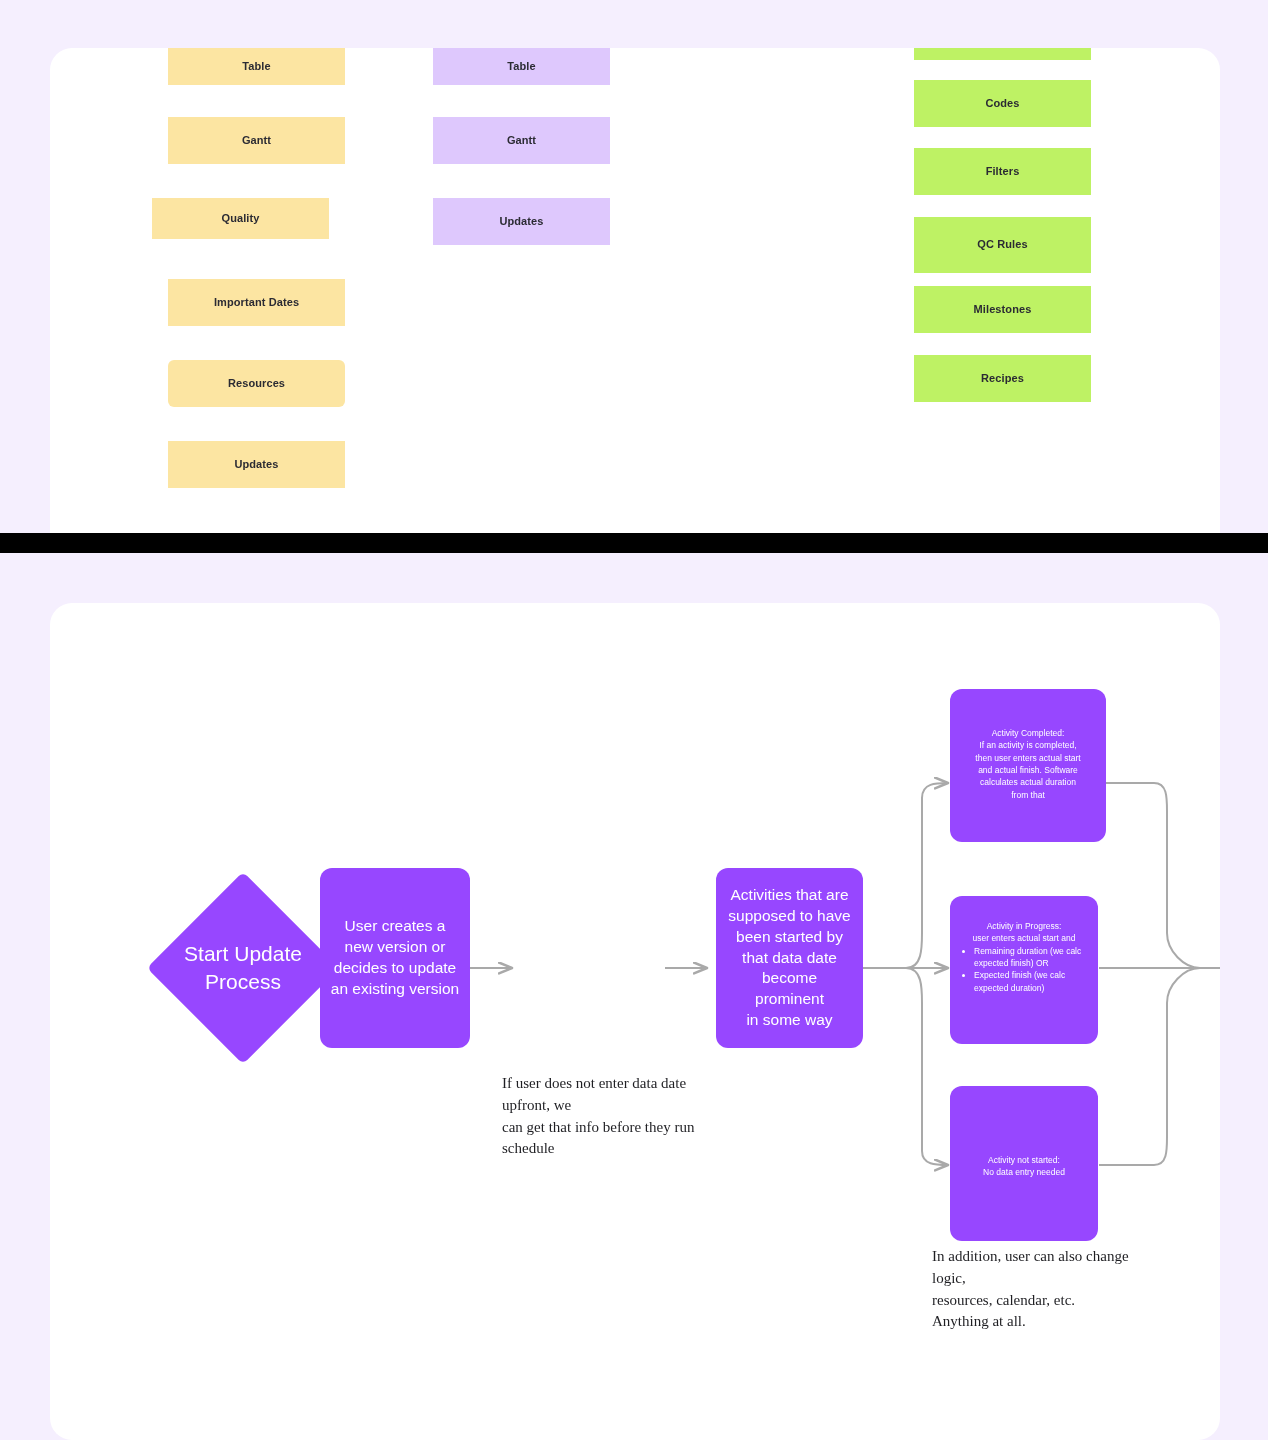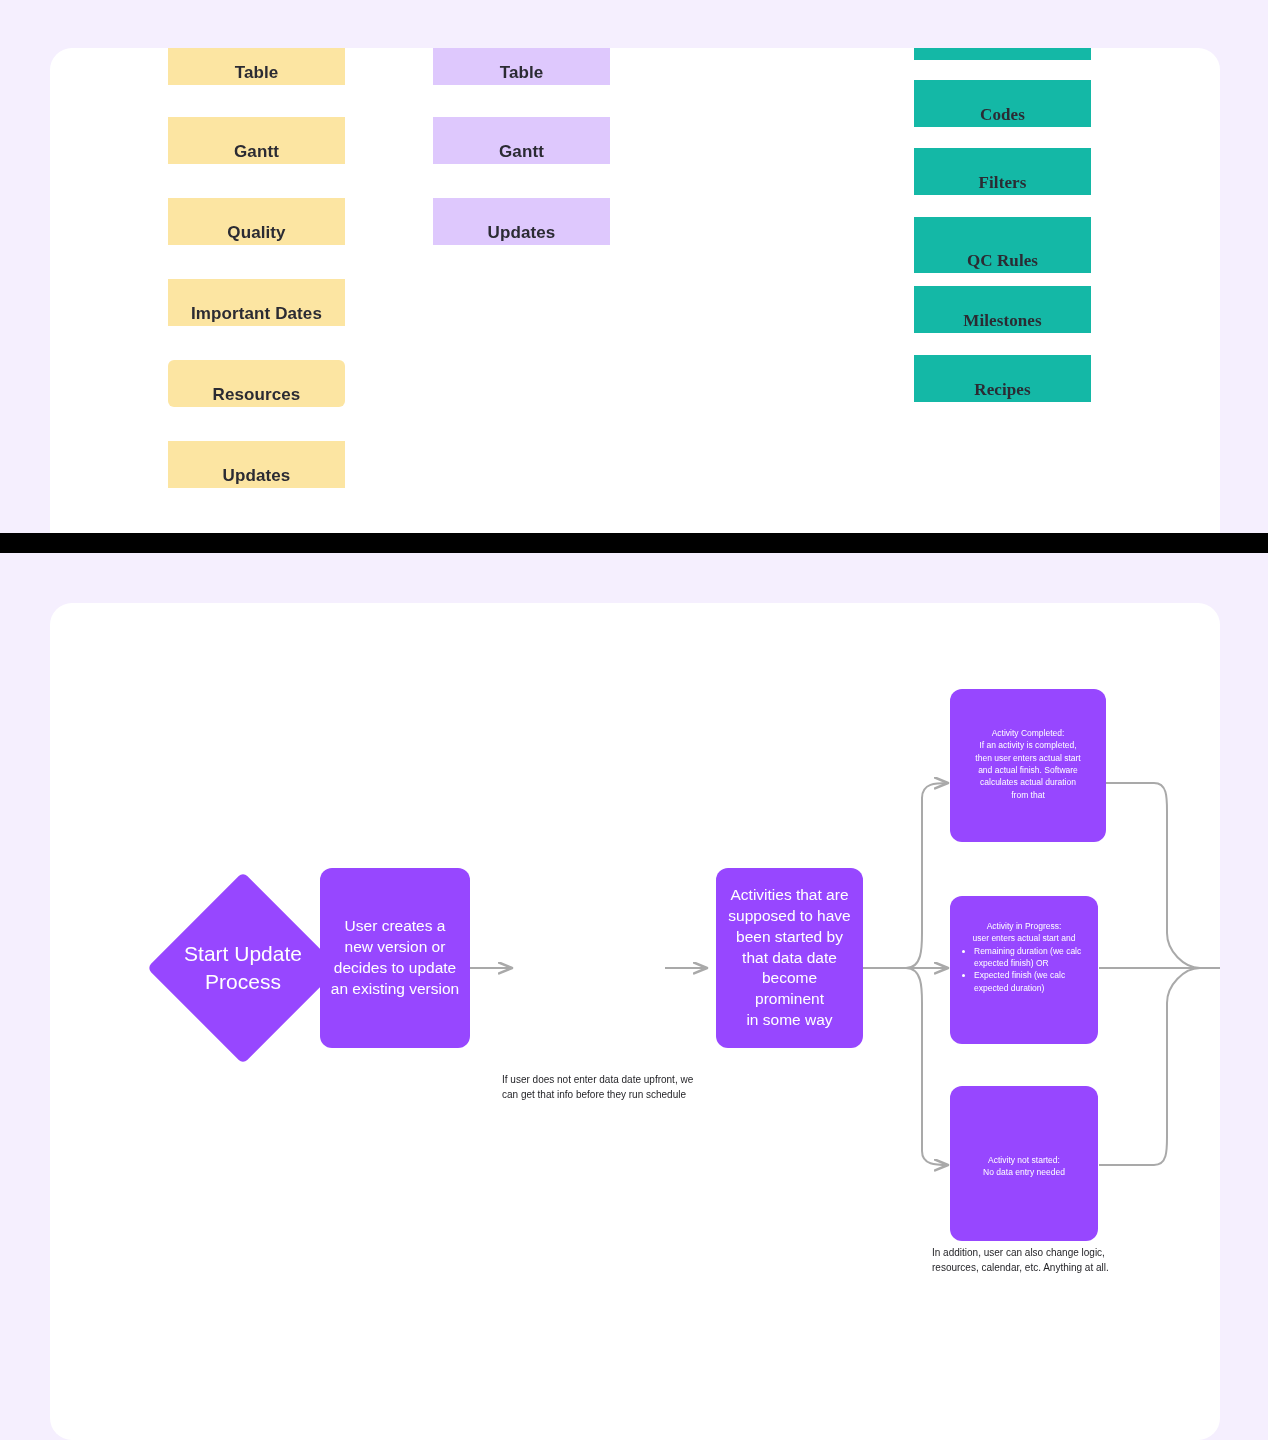--- a/index.html
+++ b/index.html
@@ -49,33 +49,33 @@
 
   
   .card-col {
     position: absolute;
     top: 0;
   }
   .board-card {
     position: absolute;
     box-sizing: border-box;
     display: flex;
-    align-items: flex-end;
+    align-items: center;
     justify-content: center;
     text-align: center;
-    font-size: 17px;
+    font-size: 11px;
     font-weight: 700;
     color: #2B2B33;
     letter-spacing: .1px;
     line-height: 1.2;
     padding: 2px 6px;
   }
   .card-yellow { background: #FCE5A2; }
   .card-lavender { background: #DEC8FD; }
-  .card-blue { background: #14b8a6; font-family: Liberation Serif, serif; }
+  .card-blue { background: #bef264; }
 
   
   .flow-layer {
     position: absolute;
     left: 0;
     top: 0;
     width: 1170px;
     height: 837px;
   }
   .flow-node {
@@ -122,24 +122,25 @@
     justify-content: center;
     text-align: center;
     color: #FFFFFF;
     font-size: 21px;
     line-height: 1.35;
     pointer-events: none;
   }
 
   .note {
     position: absolute;
-    font-size: 10px;
+    font-size: 15px;
     line-height: 1.45;
     color: #1F1F23;
     white-space: pre-line;
+    font-family: Liberation Serif, serif;
   }
 
   svg.connectors {
     position: absolute;
     left: 0;
     top: 0;
     width: 1170px;
     height: 837px;
     overflow: visible;
     pointer-events: none;
@@ -152,21 +153,21 @@
 
   <div class="panel-top">
 
     <div class="card-col">
       <div class="board-card card-yellow" style="left:118px; top:0px; width:177px; height:37px;">
         <span>Table</span>
       </div>
       <div class="board-card card-yellow" style="left:118px; top:69px; width:177px; height:47px;">
         <span>Gantt</span>
       </div>
-      <div class="board-card card-yellow" style="left:118px; top:150px; width:177px; height:47px;">
+      <div class="board-card card-yellow" style="left:102px; top:150px; width:177px; height:41px;">
         <span>Quality</span>
       </div>
       <div class="board-card card-yellow" style="left:118px; top:231px; width:177px; height:47px;">
         <span>Important Dates</span>
       </div>
       <div class="board-card card-yellow" style="left:118px; top:312px; width:177px; height:47px;border-radius:6px;">
         <span>Resources</span>
       </div>
       <div class="board-card card-yellow" style="left:118px; top:393px; width:177px; height:47px;">
         <span>Updates</span>

